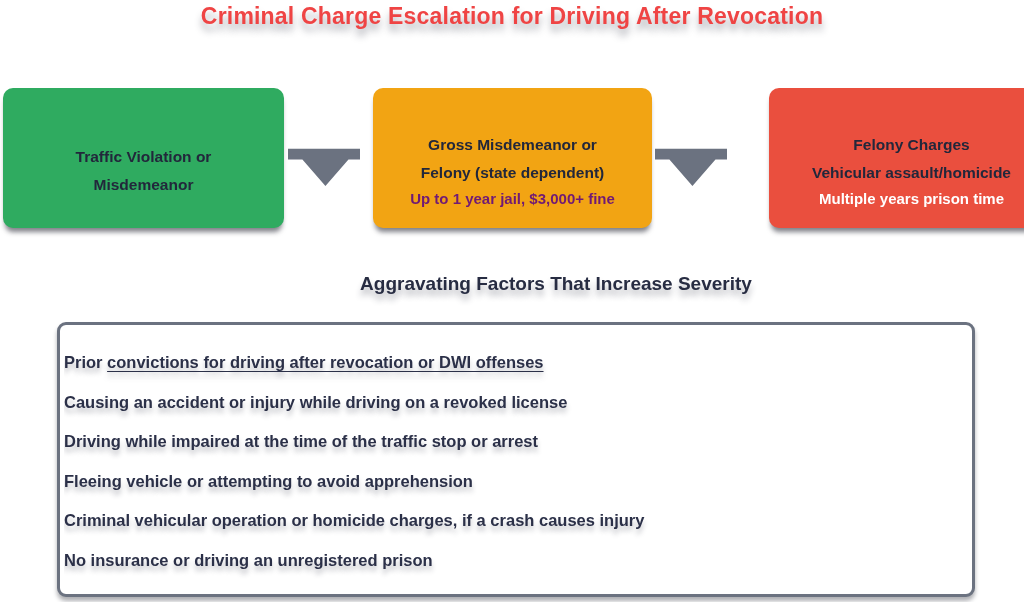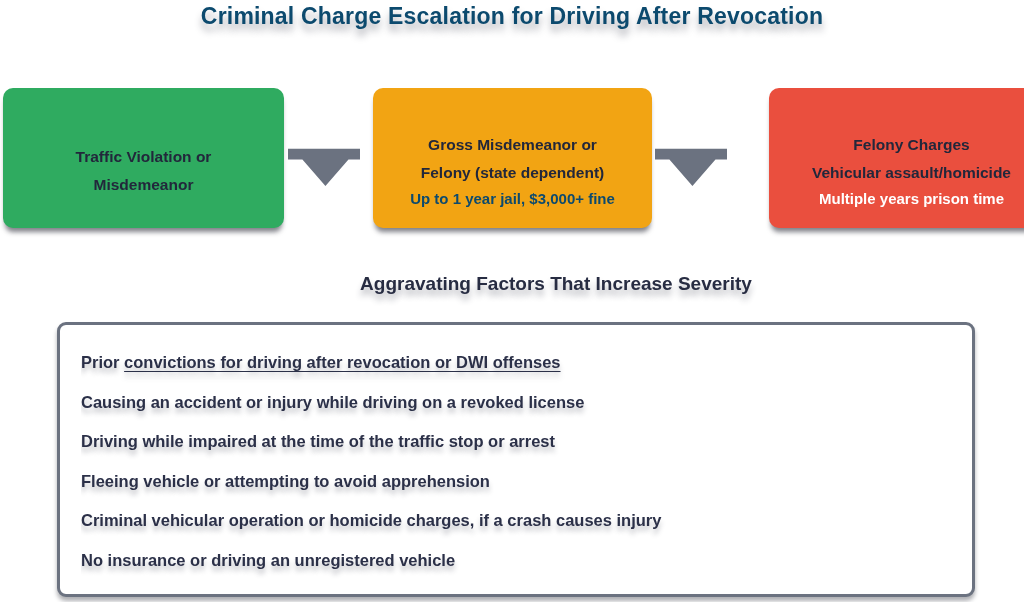--- a/index.html
+++ b/index.html
@@ -13,21 +13,21 @@
     overflow: hidden;
   }
   .title {
     position: absolute;
     top: 3px;
     left: 0;
     width: 100%;
     text-align: center;
     font-size: 23px;
     font-weight: 700;
-    color: #0c4a6e;
+    color: #ef4444;
     text-shadow: 0 7px 7px rgba(40,42,60,0.35);
     letter-spacing: 0.2px;
   }
   .stage {
     position: absolute;
     top: 88px;
     height: 140px;
     border-radius: 10px;
     display: flex;
     flex-direction: column;
@@ -82,21 +82,21 @@
     height: 275px;
     box-sizing: border-box;
     border: 3px solid #6b7280;
     border-radius: 9px;
     background: #ffffff;
     box-shadow: 0 4px 4px rgba(25,28,40,0.35);
   }
   .factors-list {
     list-style: none;
     margin: 0;
-    padding: 27px 20px 0 21px;
+    padding: 27px 20px 0 4px;
   }
   .factors-list li {
     font-size: 16.5px;
     font-weight: 600;
     color: #2b3048;
     height: 39.5px;
     line-height: 20px;
     white-space: nowrap;
     overflow: hidden;
     text-shadow: 0 5px 5px rgba(40,42,60,0.28);
@@ -117,21 +117,21 @@
   <div class="stage stage-green" style="background-color: rgb(47, 171, 96);">
     <div class="line">Traffic Violation or</div>
     <div class="line">Misdemeanor</div>
   </div>
 
   <div class="flow-arrow flow-arrow-1" style="background-color: rgb(107, 114, 128);"></div>
 
   <div class="stage stage-orange" style="background-color: rgb(242, 164, 19);">
     <div class="line">Gross Misdemeanor or</div>
     <div class="line">Felony (state dependent)</div>
-    <div class="penalty" style="color: #0c4a6e;">Up to 1 year jail, $3,000+ fine</div>
+    <div class="penalty" style="color: #701a75;">Up to 1 year jail, $3,000+ fine</div>
   </div>
 
   <div class="flow-arrow flow-arrow-2" style="background-color: rgb(107, 114, 128);"></div>
 
   <div class="stage stage-red" style="background-color: rgb(234, 79, 62);">
     <div class="line">Felony Charges</div>
     <div class="line">Vehicular assault/homicide</div>
     <div class="penalty" style="color: #ffffff;">Multiple years prison time</div>
   </div>
 
@@ -139,17 +139,17 @@
 
   <div class="factors-panel" style="border-color: rgb(107, 114, 128);">
     <ul class="factors-list">
       <li>
         <span>Prior </span><span class="factor-link">convictions for driving after revocation or DWI offenses</span>
       </li>
       <li>Causing an accident or injury while driving on a revoked license</li>
       <li>Driving while impaired at the time of the traffic stop or arrest</li>
       <li>Fleeing vehicle or attempting to avoid apprehension</li>
       <li>Criminal vehicular operation or homicide charges, if a crash causes injury</li>
-      <li>No insurance or driving an unregistered vehicle</li>
+      <li>No insurance or driving an unregistered prison</li>
     </ul>
   </div>
 
 </div>
 
 </body></html>

